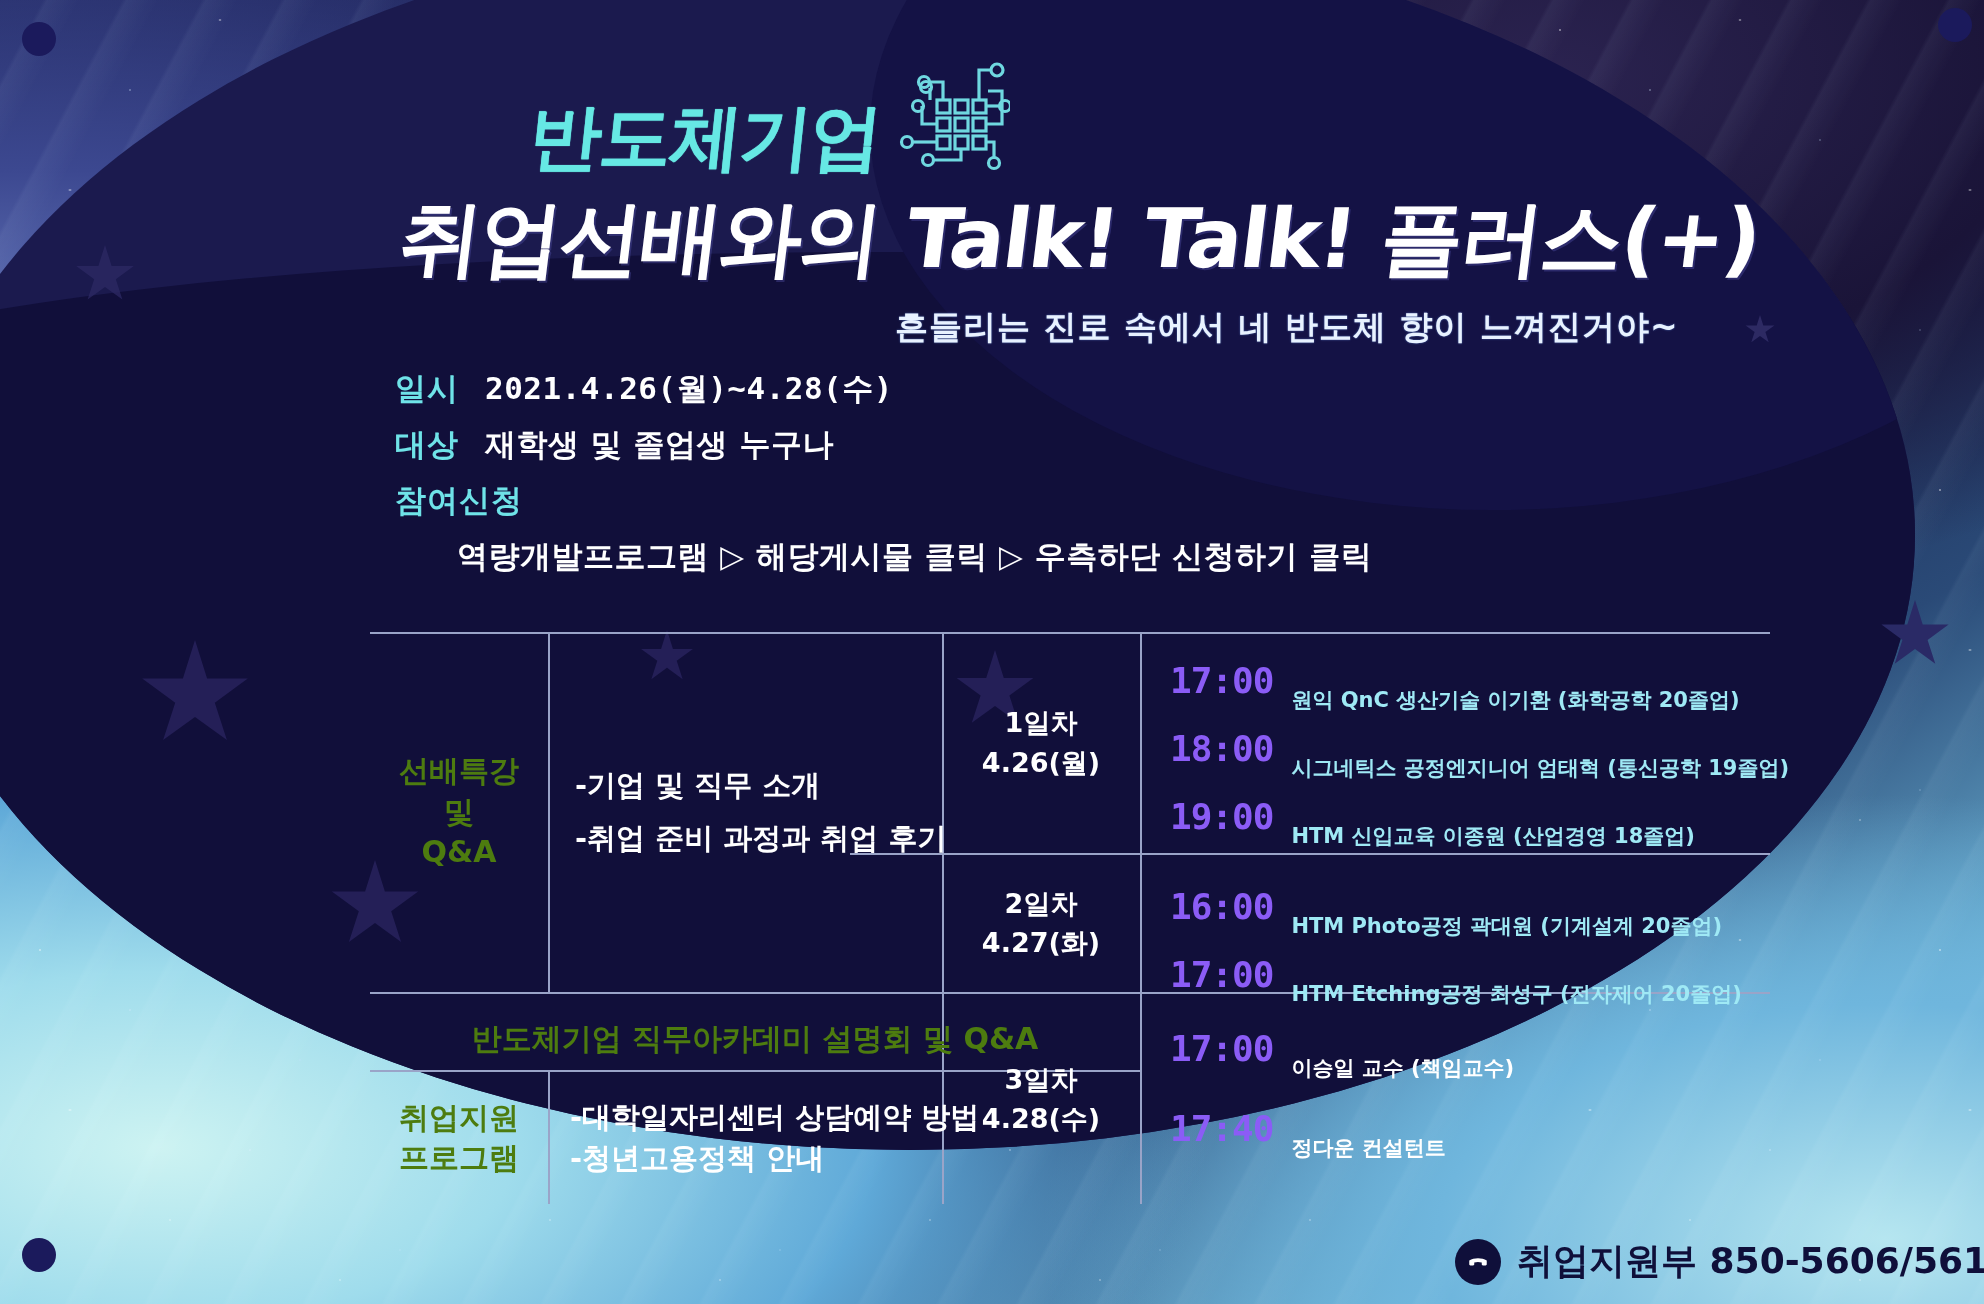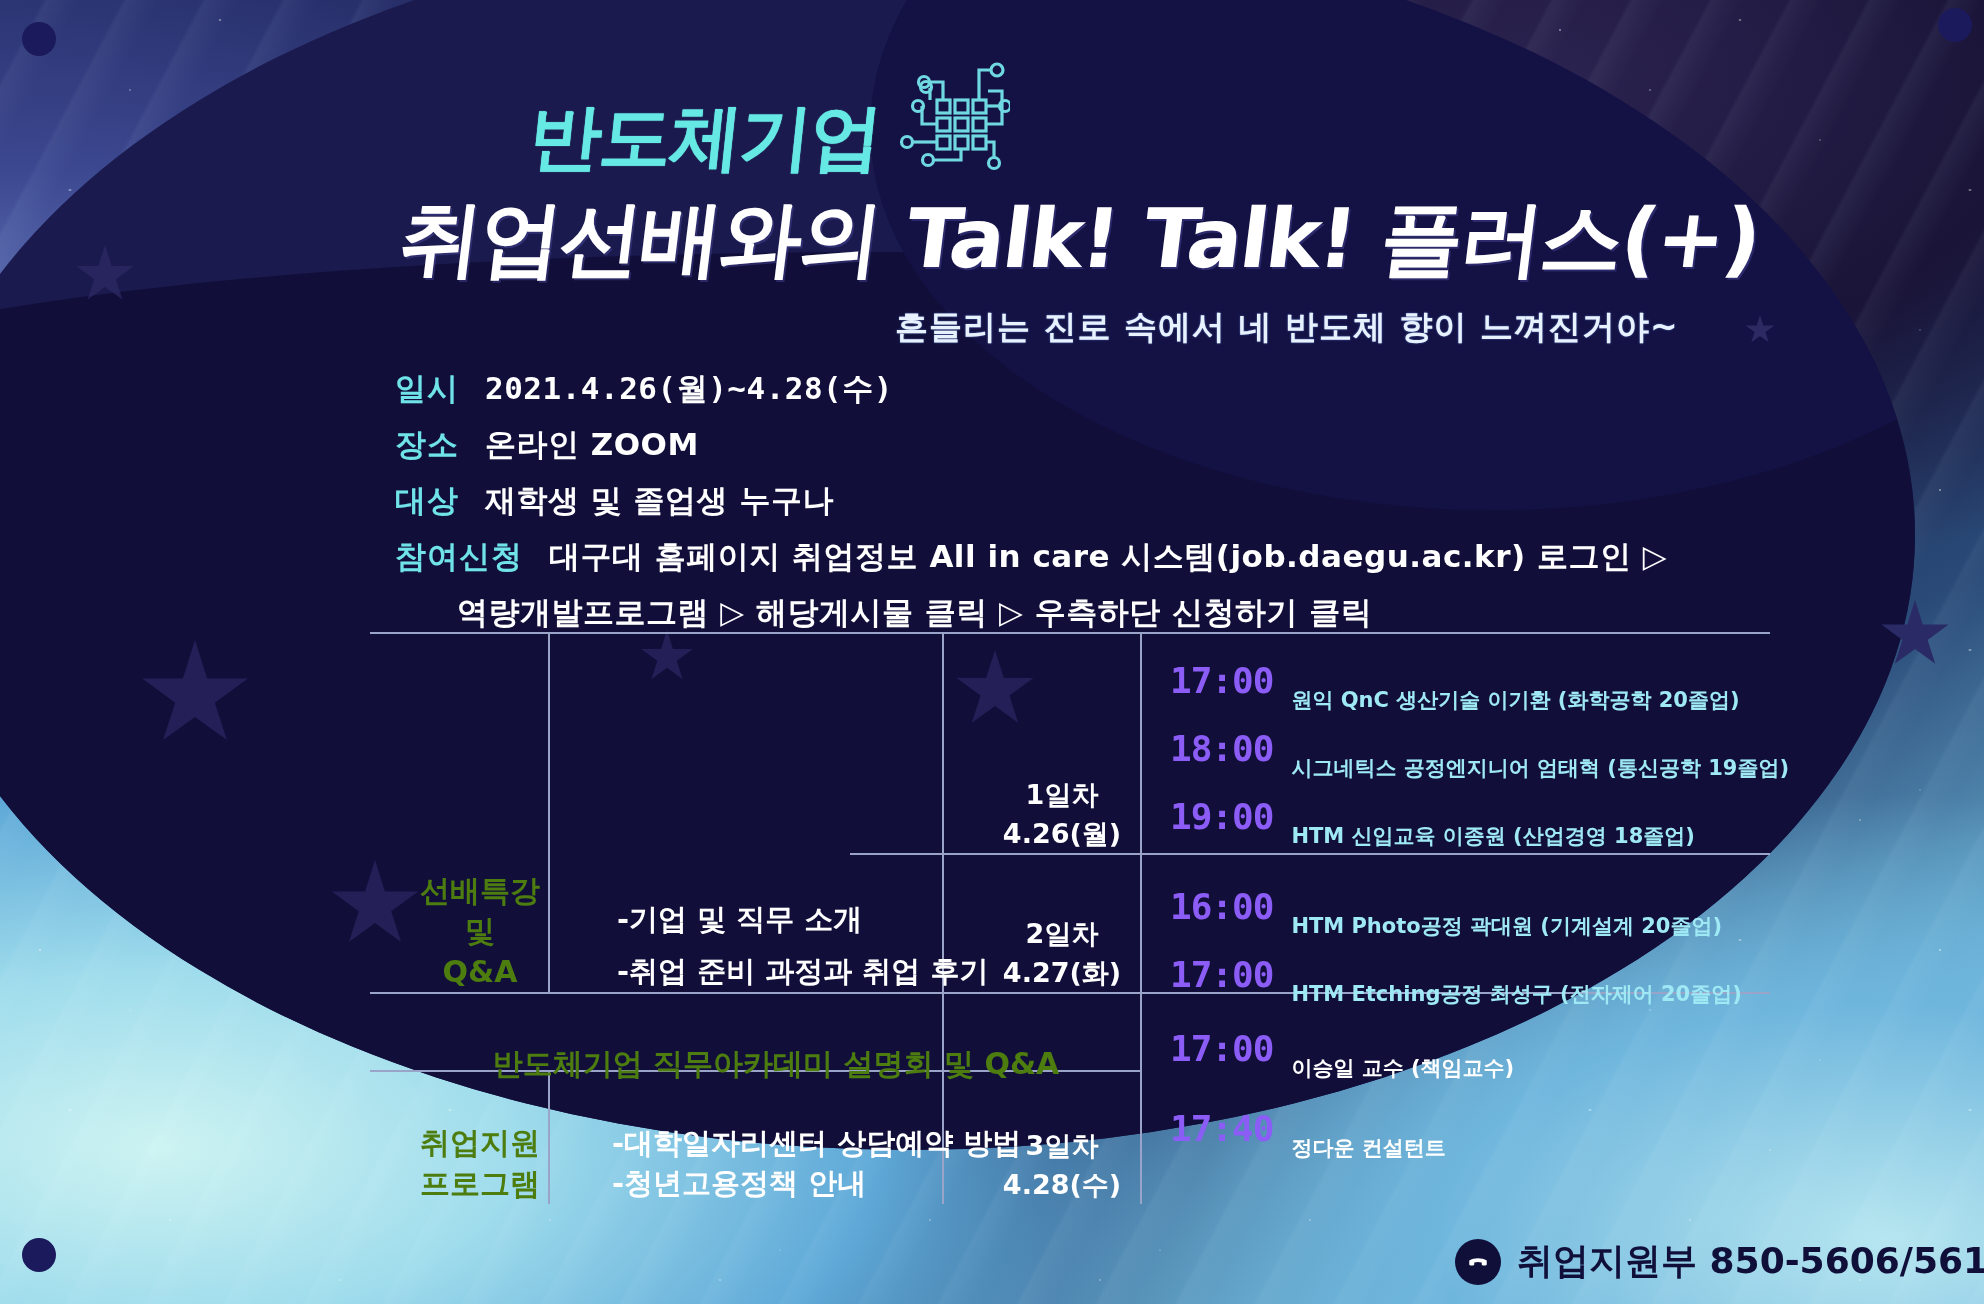--- a/index.html
+++ b/index.html
@@ -173,21 +173,21 @@
   }
   .sline {
     position: absolute;
     background: #9aa4c8;
   }
   .sline.h { height: 2px; }
   .sline.v { width: 2px; }
 
   .cell {
     position: absolute;
-    display: flex; flex-direction: column; justify-content: flex-end; padding-left: 42px;
+    display: flex; flex-direction: column; justify-content: center;
   }
   .cell-title {
     color: #4d7c0f;
     font-size: 30px; font-weight: bold;
     text-align: center; line-height: 1.35;
     white-space: nowrap;
   }
   .cell-desc {
     color: #ffffff;
     font-size: 29px; font-weight: bold;
@@ -296,30 +296,25 @@
 
   <div class="title-main">취업선배와의 Talk! Talk! 플러스(+)</div>
   <div class="tagline">흔들리는 진로 속에서 네 반도체 향이 느껴진거야~</div>
 
   <div class="info">
     <div class="info-row">
       <span class="info-label">일시</span>
       <span class="info-value">2021.4.26(월)~4.28(수)</span>
     </div>
     <div class="info-row">
-      <span class="info-label">장소</span>
-      <span class="info-value kr">온라인 ZOOM</span>
-    </div>
-    <div class="info-row">
       <span class="info-label">대상</span>
       <span class="info-value kr">재학생 및 졸업생 누구나</span>
     </div>
     <div class="info-row">
       <span class="info-label">참여신청</span>
-      <span class="info-value kr">대구대 홈페이지 취업정보 All in care 시스템(job.daegu.ac.kr) 로그인 ▷</span>
     </div>
     <div class="info-sub">역량개발프로그램 ▷ 해당게시물 클릭 ▷ 우측하단 신청하기 클릭</div>
   </div>
 
   <div class="sched">
 
     <div class="sline h" style="left:0; top:0; width:1400px;"></div>
     <div class="sline h" style="left:480px; top:221px; width:920px;"></div>
     <div class="sline h" style="left:0; top:360px; width:1400px;"></div>
     <div class="sline h" style="left:0; top:438px; width:770px;"></div>

